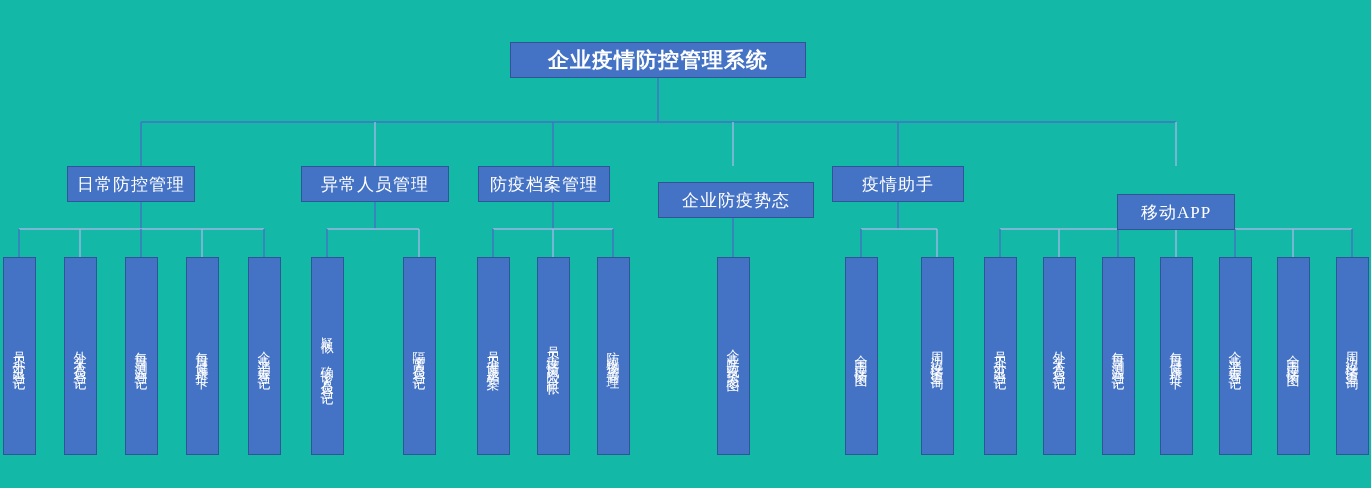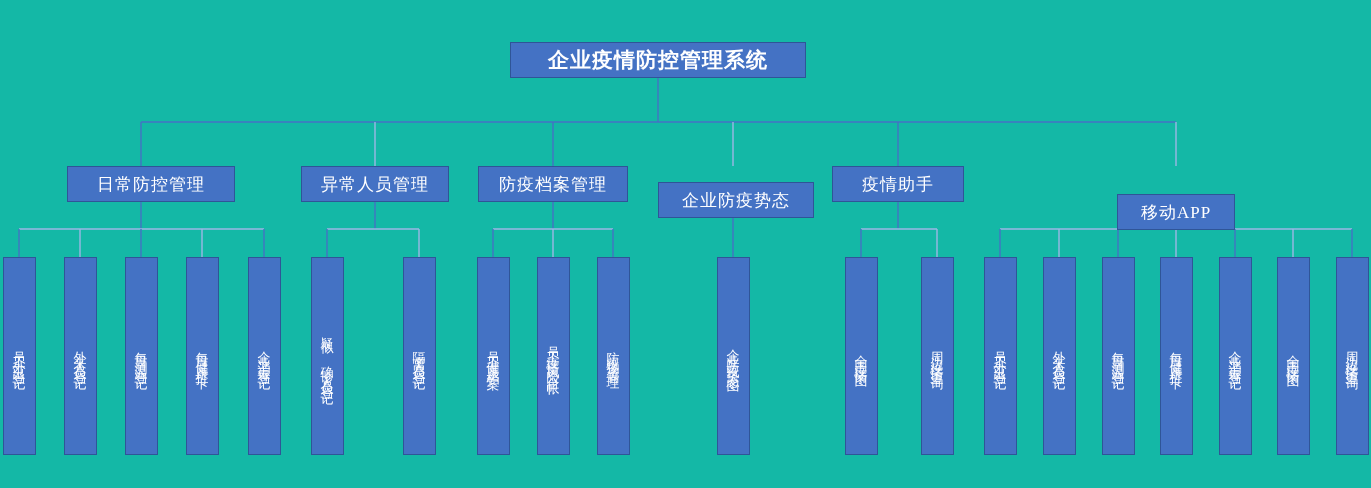--- a/index.html
+++ b/index.html
@@ -95,21 +95,21 @@
       <line x1="1118" y1="229" x2="1118" y2="257" stroke="#4472C4" stroke-width="1.4"></line>
       <line x1="1176" y1="229" x2="1176" y2="257" stroke="#9CB7E5" stroke-width="1.4"></line>
       <line x1="1235" y1="229" x2="1235" y2="257" stroke="#4472C4" stroke-width="1.4"></line>
       <line x1="1293" y1="229" x2="1293" y2="257" stroke="#9CB7E5" stroke-width="1.4"></line>
       <line x1="1352" y1="229" x2="1352" y2="257" stroke="#4472C4" stroke-width="1.4"></line>
     </svg>
   <div id="nodes-layer">
       <div class="node root" style="left: 510px; top: 42px; width: 296px; height: 36px;">
         <span>企业疫情防控管理系统</span>
       </div>
-      <div class="node branch" style="left: 67px; top: 166px; width: 168px; height: 36px;">
+      <div class="node branch" style="left: 67px; top: 166px; width: 128px; height: 36px;">
         <span>日常防控管理</span>
       </div>
       <div class="node leaf" style="left: 2.5px; top: 257px; width: 33px; height: 198px;">
         <span class="vtext">员工外出登记</span>
       </div>
       <div class="node leaf" style="left: 63.5px; top: 257px; width: 33px; height: 198px;">
         <span class="vtext">外来人员登记</span>
       </div>
       <div class="node leaf" style="left: 124.5px; top: 257px; width: 33px; height: 198px;">
         <span class="vtext">每日测温登记</span>
@@ -122,21 +122,21 @@
       </div>
       <div class="node branch" style="left: 301px; top: 166px; width: 148px; height: 36px;">
         <span>异常人员管理</span>
       </div>
       <div class="node leaf" style="left: 310.5px; top: 257px; width: 33px; height: 198px;">
         <span class="vtext">疑似\确诊人员登记</span>
       </div>
       <div class="node leaf" style="left: 402.5px; top: 257px; width: 33px; height: 198px;">
         <span class="vtext">隔离人员登记</span>
       </div>
-      <div class="node branch" style="left: 478px; top: 166px; width: 150px; height: 36px;">
+      <div class="node branch" style="left: 478px; top: 166px; width: 132px; height: 36px;">
         <span>防疫档案管理</span>
       </div>
       <div class="node leaf" style="left: 476.5px; top: 257px; width: 33px; height: 198px;">
         <span class="vtext">员工健康档案</span>
       </div>
       <div class="node leaf" style="left: 536.5px; top: 257px; width: 33px; height: 198px;">
         <span class="vtext">员工疫情风险台帐</span>
       </div>
       <div class="node leaf" style="left: 596.5px; top: 257px; width: 33px; height: 198px;">
         <span class="vtext">防疫物资管理</span>

